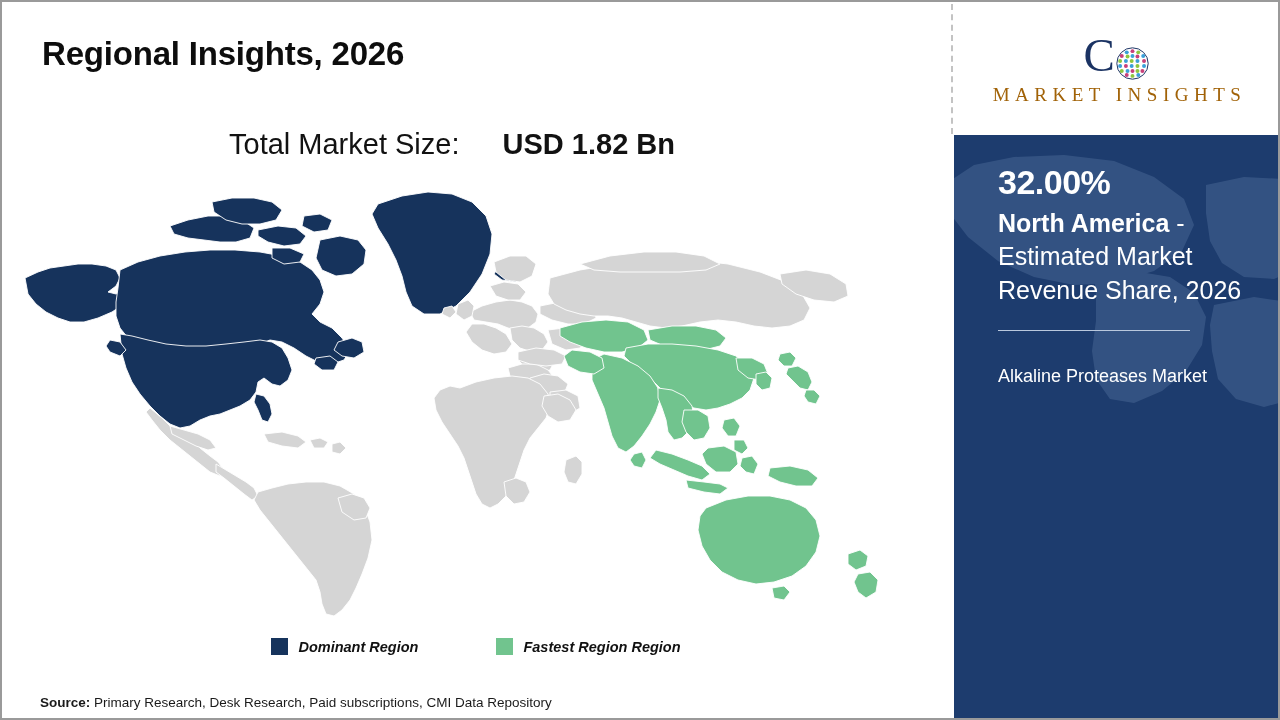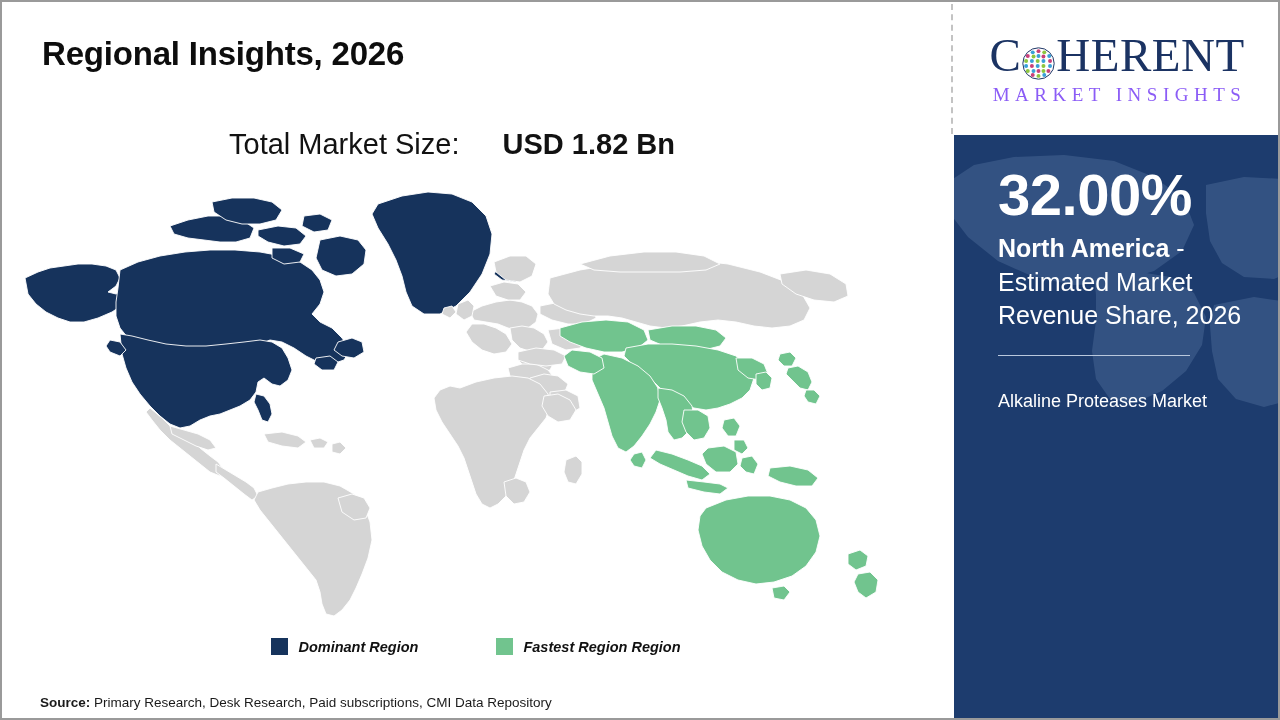--- a/index.html
+++ b/index.html
@@ -128,21 +128,21 @@
   }
   #logo-globe {
     width: 33px; height: 33px;
     margin: 0 1px;
     position: relative;
     top: 2px;
   }
   #logo-bottom {
     margin-top: 5px;
     font-family: "Liberation Serif", serif;
-    color: #8b5cf6;
+    color: #a16207;
     font-size: 19px;
     letter-spacing: 5.5px;
     padding-left: 5px;
   }
 
   
   #stat-panel {
     position: absolute;
     left: 952px; top: 133px;
     width: 326px; height: 585px;
@@ -156,21 +156,21 @@
     opacity: 0.16;
   }
   #panel-map-bg svg { width: 100%; height: 100%; }
   .bg-land { fill: #a9c6e8; stroke: none; }
   #panel-content {
     position: absolute;
     left: 44px; top: 30px;
     width: 272px;
   }
   #stat-value {
-    font-size: 58px;
+    font-size: 34px;
     font-weight: bold;
     color: #ffffff;
     line-height: 1.05;
     letter-spacing: -0.5px;
   }
   #stat-desc {
     margin-top: 6px;
     font-size: 25px;
     color: #ffffff;
     line-height: 1.35;
@@ -373,21 +373,20 @@
             <circle cx="14" cy="29" r="2.4" fill="#3aa0d8"></circle>
             <circle cx="20" cy="29" r="2.4" fill="#c8407a"></circle>
             <circle cx="26" cy="29" r="2.4" fill="#8dc63f"></circle>
             <circle cx="32" cy="29" r="2.4" fill="#c8407a"></circle>
             <circle cx="13" cy="34" r="2.4" fill="#c8407a"></circle>
             <circle cx="20" cy="35" r="2.4" fill="#8dc63f"></circle>
             <circle cx="27" cy="34" r="2.4" fill="#3aa0d8"></circle>
           </g>
         </svg>
       </span>
-      <span>HERENT</span>
     </div>
     <div id="logo-bottom">MARKET INSIGHTS</div>
   </div>
 
   <div id="stat-panel">
 
     <div id="panel-map-bg">
       <svg viewBox="0 0 430 400">
         <path class="bg-land" d="M30 60 L60 40 L100 32 L150 30 L200 36 L240 52 L270 74 L280 100 L268 126 L240 146 L200 158 L160 160 L120 152 L84 136 L54 112 L34 86 Z"></path>
         <path class="bg-land" d="M180 150 L220 146 L256 152 L280 168 L292 192 L288 220 L272 246 L248 266 L220 278 L196 274 L182 254 L178 226 L182 196 L182 170 Z"></path>

